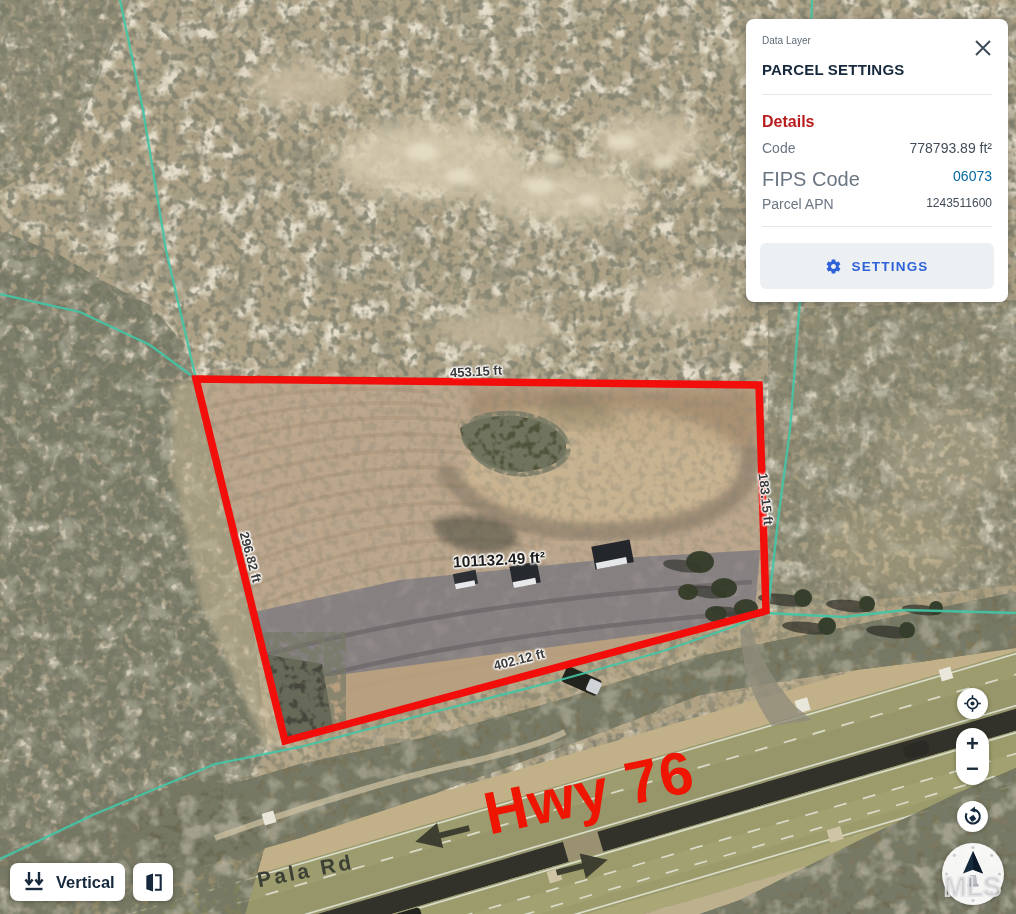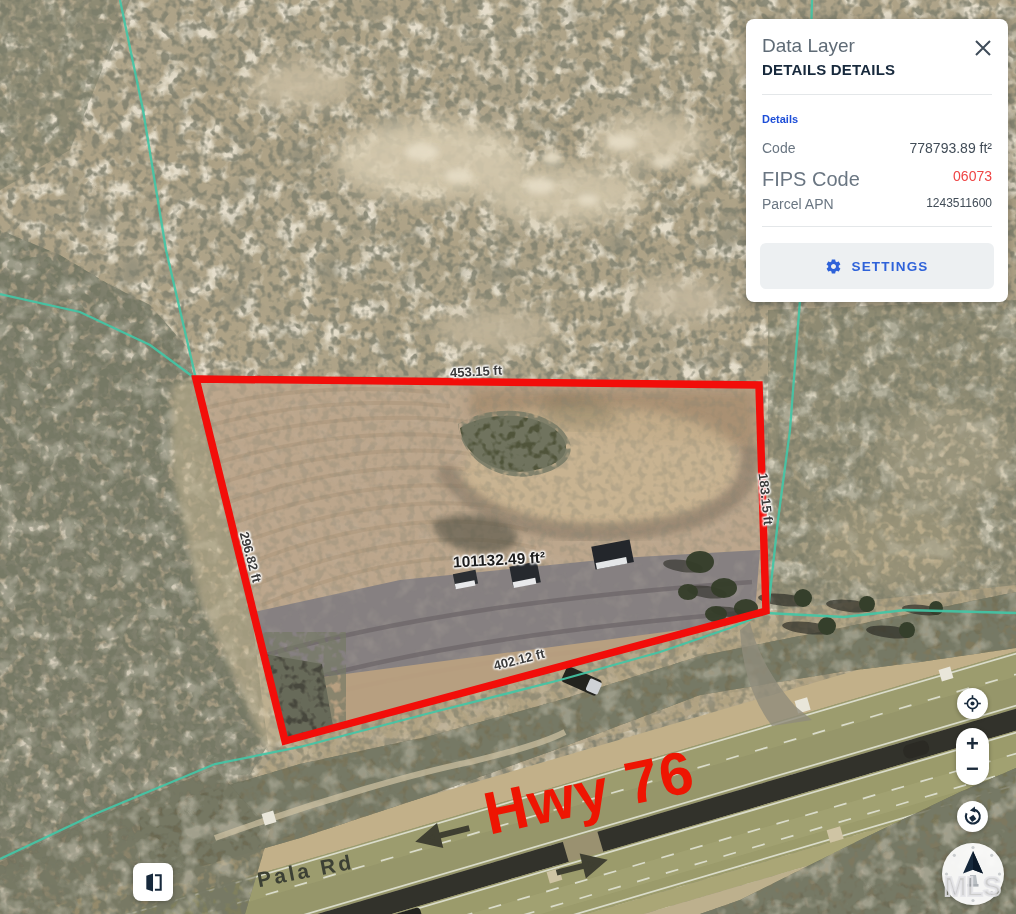--- a/index.html
+++ b/index.html
@@ -317,51 +317,63 @@
   </g>
 
   <g transform="rotate(-14 575 868)" stroke="#3f3f31" stroke-width="6" fill="#3f3f31">
     <line x1="556" y1="868" x2="592" y2="868"></line>
     <polygon points="602,868 586,860 586,876"></polygon>
   </g>
 </svg>
 
 <div style="position:absolute;left:746px;top:19px;width:262px;height:283px;background:#fff;border-radius:8px;box-shadow:0 2px 10px rgba(0,0,0,0.25);">
 
-  <div style="position:absolute;left:16px;top:16px;font-size:19px;color:#5f6b76;">Data Layer</div>
+  <div style="position:absolute;left:16px;top:16px;font-size:10px;color:#5f6b76;">Data Layer</div>
 
   <svg style="position:absolute;left:222px;top:14px;" width="30" height="30" viewBox="0 0 30 30">
     <path d="M 8,8 L 22,22 M 22,8 L 8,22" stroke="#3f4c59" stroke-width="2" fill="none"></path>
   </svg>
 
-  <div style="position:absolute;left:16px;top:42px;font-size:15px;font-weight:bold;color:#17293c;letter-spacing:0.2px;">DETAILS DETAILS</div>
+  <div style="position:absolute;left:16px;top:42px;font-size:15px;font-weight:bold;color:#17293c;letter-spacing:0.2px;">PARCEL SETTINGS</div>
 
   <div style="position:absolute;left:16px;top:75px;width:230px;border-top:1px solid #e4e7e9;"></div>
 
-  <div style="position:absolute;left:16px;top:94px;font-size:11px;font-weight:bold;color:#1d4ed8;">Details</div>
+  <div style="position:absolute;left:16px;top:94px;font-size:16px;font-weight:bold;color:#b91c1c;">Details</div>
 
   <div style="position:absolute;left:16px;top:121px;font-size:14px;color:#6a7682;">Code</div>
   <div style="position:absolute;right:16px;top:121px;font-size:14px;color:#414c57;">778793.89 ft²</div>
 
   <div style="position:absolute;left:16px;top:149px;font-size:20px;color:#6a7682;">FIPS Code</div>
-  <div style="position:absolute;right:16px;top:149px;font-size:14px;color:#ef4444;">06073</div>
+  <div style="position:absolute;right:16px;top:149px;font-size:14px;color:#0369a1;">06073</div>
 
   <div style="position:absolute;left:16px;top:177px;font-size:14px;color:#6a7682;">Parcel APN</div>
   <div style="position:absolute;right:16px;top:177px;font-size:12px;color:#414c57;">1243511600</div>
 
   <div style="position:absolute;left:16px;top:207px;width:230px;border-top:1px solid #e4e7e9;"></div>
 
   <div style="position:absolute;left:14px;top:224px;width:234px;height:46px;background:#edf0f2;border-radius:6px;display:flex;align-items:center;justify-content:center;">
     <svg width="17" height="17" viewBox="0 0 24 24" style="margin-right:9px;">
       <path fill="#2e62d9" d="M19.4 13c.04-.32.06-.66.06-1s-.02-.68-.07-1l2.11-1.65c.19-.15.24-.42.12-.64l-2-3.46c-.12-.22-.39-.3-.61-.22l-2.49 1c-.52-.4-1.08-.73-1.69-.98l-.38-2.65C14.46 2.18 14.25 2 14 2h-4c-.25 0-.46.18-.49.42l-.38 2.65c-.61.25-1.17.59-1.69.98l-2.49-1c-.23-.09-.49 0-.61.22l-2 3.46c-.13.22-.07.49.12.64L4.57 11c-.05.32-.07.66-.07 1s.02.68.07 1l-2.11 1.65c-.19.15-.24.42-.12.64l2 3.46c.12.22.39.3.61.22l2.49-1c.52.4 1.08.73 1.69.98l.38 2.65c.03.24.24.42.49.42h4c.25 0 .46-.18.49-.42l.38-2.65c.61-.25 1.17-.59 1.69-.98l2.49 1c.23.09.49 0 .61-.22l2-3.46c.12-.22.07-.49-.12-.64L19.4 13zM12 15.5c-1.93 0-3.5-1.57-3.5-3.5s1.57-3.5 3.5-3.5 3.5 1.57 3.5 3.5-1.57 3.5-3.5 3.5z"></path>
     </svg>
     <span style="font-size:13.5px;font-weight:bold;color:#2e62d9;letter-spacing:1.2px;">SETTINGS</span>
   </div>
 </div>
 
+<div style="position:absolute;left:10px;top:863px;width:115px;height:38px;background:#fff;border-radius:8px;box-shadow:0 1px 5px rgba(0,0,0,0.3);display:flex;align-items:center;">
+  <svg width="27" height="26" viewBox="0 0 27 26" style="margin-left:11px;">
+    <g stroke="#17293c" stroke-width="2.4" fill="none">
+      <line x1="8" y1="3" x2="8" y2="14.5"></line>
+      <line x1="18" y1="3" x2="18" y2="14.5"></line>
+      <path d="M 4.4,10.5 L 8,15 L 11.6,10.5"></path>
+      <path d="M 14.4,10.5 L 18,15 L 21.6,10.5"></path>
+      <line x1="4.5" y1="20" x2="21.5" y2="20"></line>
+    </g>
+  </svg>
+  <span style="margin-left:8px;font-size:16.5px;font-weight:bold;color:#17293c;">Vertical</span>
+</div>
 
 <div style="position:absolute;left:133px;top:863px;width:40px;height:38px;background:#fff;border-radius:8px;box-shadow:0 1px 5px rgba(0,0,0,0.3);display:flex;align-items:center;justify-content:center;">
   <svg width="23" height="23" viewBox="0 0 24 24">
     <path d="M11.5 2.5 L4.5 5 L4.5 19 L11.5 21.5 Z" fill="#17293c"></path>
     <path d="M13.5 4.5 h6 v15 h-6" fill="none" stroke="#17293c" stroke-width="2.2"></path>
   </svg>
 </div>
 
 <div style="position:absolute;left:957px;top:688px;width:31px;height:31px;background:#fff;border-radius:50%;box-shadow:0 1px 4px rgba(0,0,0,0.3);display:flex;align-items:center;justify-content:center;">
   <svg width="19" height="19" viewBox="0 0 24 24">

